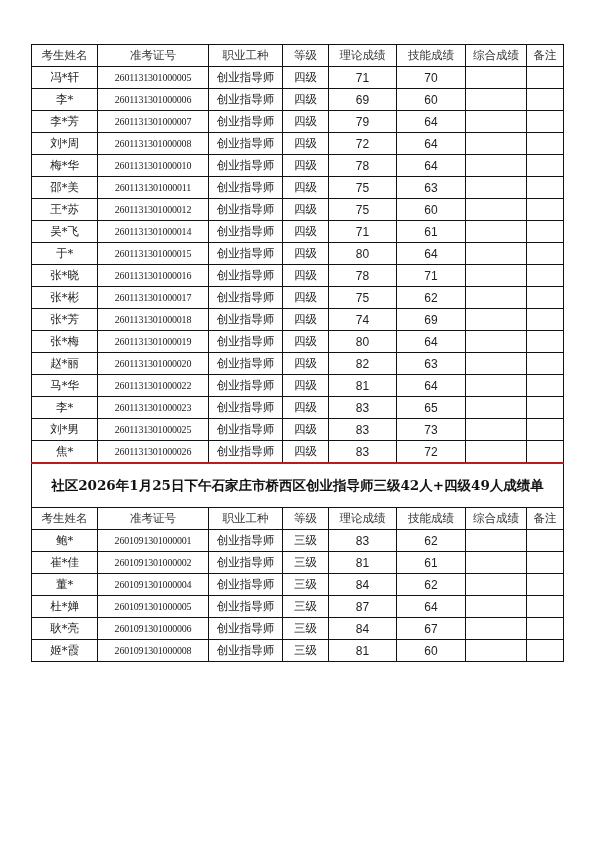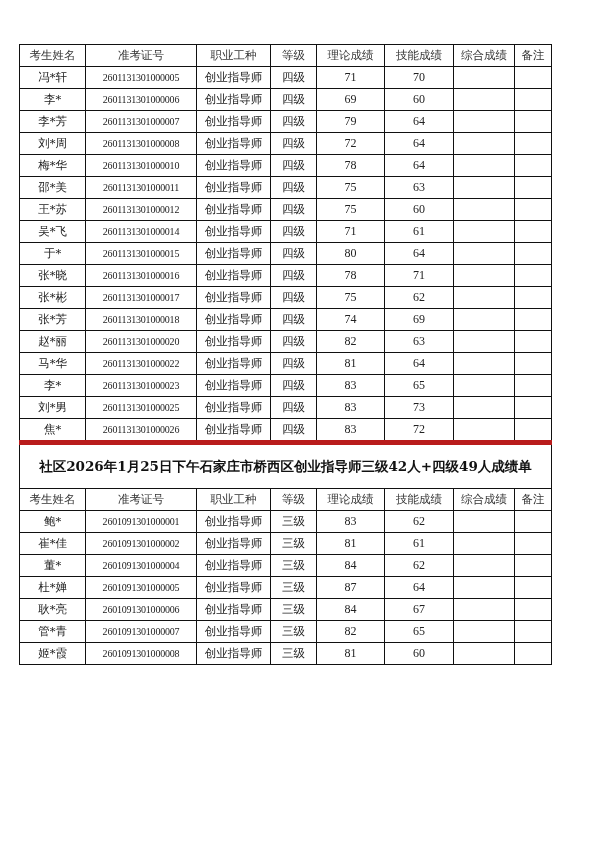--- a/index.html
+++ b/index.html
@@ -1,25 +1,25 @@
 <!DOCTYPE html>
 <html><head>
 <meta charset="utf-8">
 <style>
   html, body { margin: 0; padding: 0; background: #ffffff; }
   body { width: 600px; height: 848px; position: relative; overflow: hidden;
          font-family: "DejaVu Serif", "Liberation Serif", serif; color: #222; }
-  .sheet { position: absolute; left: 19px; top: 44px; width: 532px; }
+  .sheet { position: absolute; left: 31px; top: 44px; width: 532px; }
   table { border-collapse: collapse; width: 532px; table-layout: fixed; }
   td, th { border: 1px solid #111; text-align: center; font-weight: normal;
            font-size: 11.5px; height: 21px; padding: 0; white-space: nowrap; overflow: hidden; }
   th { color: #333; }
-  td.num { font-family: Liberation Serif, serif; font-size: 12px; margin-top: 11px; }
+  td.num { font-family: Liberation Sans, sans-serif; font-size: 12px; margin-top: 11px; }
   td.id  { font-family: "Liberation Serif", "DejaVu Serif", serif; font-size: 10px; letter-spacing: -0.2px; }
-  .title-row td { height: 43px; font-size: 13.5px; font-weight: bold; color: #111; border-top: 5px solid #b91c1c; }
+  .title-row td { height: 43px; font-size: 13.5px; font-weight: bold; color: #111; border-top: 2px solid #b91c1c; }
   col.c1 { width: 66px; } col.c2 { width: 111px; } col.c3 { width: 74px; } col.c4 { width: 46px; }
   col.c5 { width: 68px; } col.c6 { width: 69px; } col.c7 { width: 61px; } col.c8 { width: 37px; }
 </style>
 </head>
 <body>
 
 <div class="sheet">
   <table>
     <colgroup>
       <col class="c1">
@@ -158,20 +158,30 @@
           <td>张*芳</td>
           <td class="id">2601131301000018</td>
           <td>创业指导师</td>
           <td>四级</td>
           <td class="num">74</td>
           <td class="num">69</td>
           <td></td>
           <td></td>
         </tr>
         <tr>
+          <td>张*梅</td>
+          <td class="id">2601131301000019</td>
+          <td>创业指导师</td>
+          <td>四级</td>
+          <td class="num">80</td>
+          <td class="num">64</td>
+          <td></td>
+          <td></td>
+        </tr>
+        <tr>
           <td>赵*丽</td>
           <td class="id">2601131301000020</td>
           <td>创业指导师</td>
           <td>四级</td>
           <td class="num">82</td>
           <td class="num">63</td>
           <td></td>
           <td></td>
         </tr>
         <tr>
@@ -275,30 +285,20 @@
           <td>耿*亮</td>
           <td class="id">2601091301000006</td>
           <td>创业指导师</td>
           <td>三级</td>
           <td class="num">84</td>
           <td class="num">67</td>
           <td></td>
           <td></td>
         </tr>
         <tr>
-          <td>管*青</td>
-          <td class="id">2601091301000007</td>
-          <td>创业指导师</td>
-          <td>三级</td>
-          <td class="num">82</td>
-          <td class="num">65</td>
-          <td></td>
-          <td></td>
-        </tr>
-        <tr>
           <td>姬*霞</td>
           <td class="id">2601091301000008</td>
           <td>创业指导师</td>
           <td>三级</td>
           <td class="num">81</td>
           <td class="num">60</td>
           <td></td>
           <td></td>
         </tr>
       </tbody>

